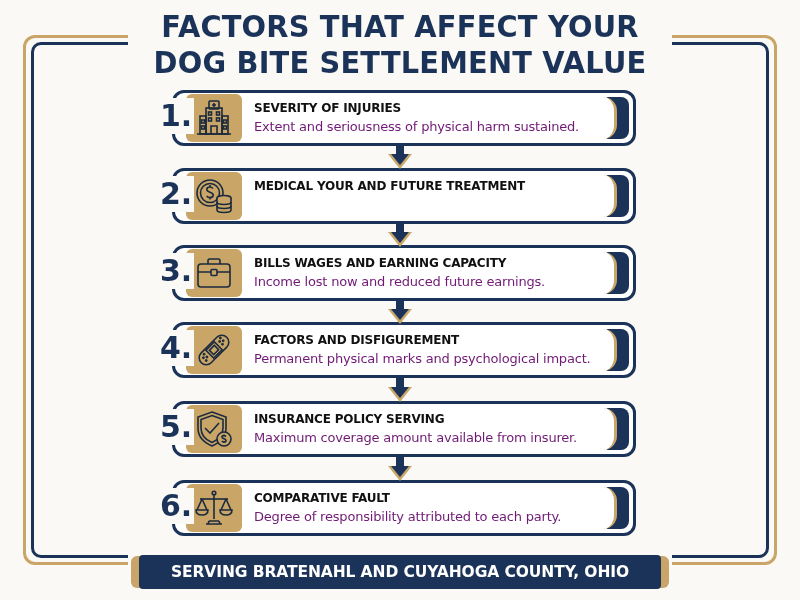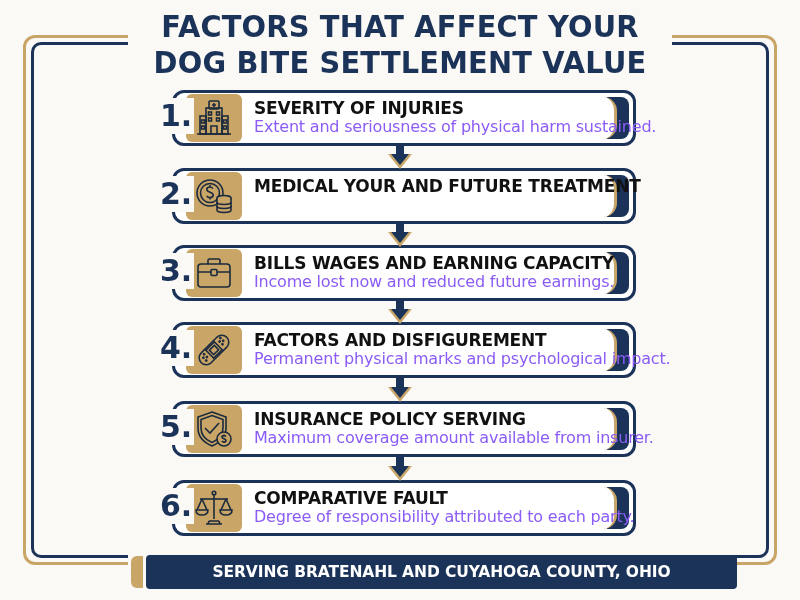--- a/index.html
+++ b/index.html
@@ -89,30 +89,30 @@
     }
     .icon-box svg { width: 40px; height: 40px; }
     .step-text {
       position: absolute;
       left: 94px; top: 9px;
       z-index: 2;
     }
     .step-title {
       font-family: "DejaVu Sans", sans-serif;
       font-weight: 700;
-      font-size: 17px;
+      font-size: 12px;
       color: #111;
       line-height: 19px;
       white-space: nowrap;
       letter-spacing: -0.2px;
     }
     .step-desc {
       font-family: "DejaVu Sans", sans-serif;
-      font-size: 16px;
-      color: #8b5cf6;
+      font-size: 13px;
+      color: #701a75;
       line-height: 17px;
       white-space: nowrap;
       letter-spacing: -0.2px;
     }
     .arrow {
       position: absolute;
       left: 386px;
       width: 28px; height: 26px;
       z-index: 4;
     }
@@ -123,30 +123,29 @@
     }
     .footer-cap {
       position: absolute;
       top: 556px; width: 12px; height: 32px;
       background: #c9a667;
     }
     .footer-cap.l { left: 131px; border-radius: 6px 0 0 6px; }
     .footer-cap.r { left: 657px; border-radius: 0 6px 6px 0; }
     .footer {
       position: absolute;
-      left: 139px; top: 555px; width: 591px; height: 34px;
+      left: 139px; top: 555px; width: 522px; height: 34px;
       background: #1b3358;
       border-radius: 4px;
       color: #fff;
       font-family: "DejaVu Sans", sans-serif;
       font-weight: 700;
       font-size: 15.5px;
       display: flex; align-items: center; justify-content: center;
       letter-spacing: -0.1px;
-      margin-left: 7px;
     }
   </style>
 </head>
 <body>
 
 <div class="frame-gold"></div>
 <div class="frame-navy"></div>
 <div class="title-mask"></div>
 
 <h1 class="title">

